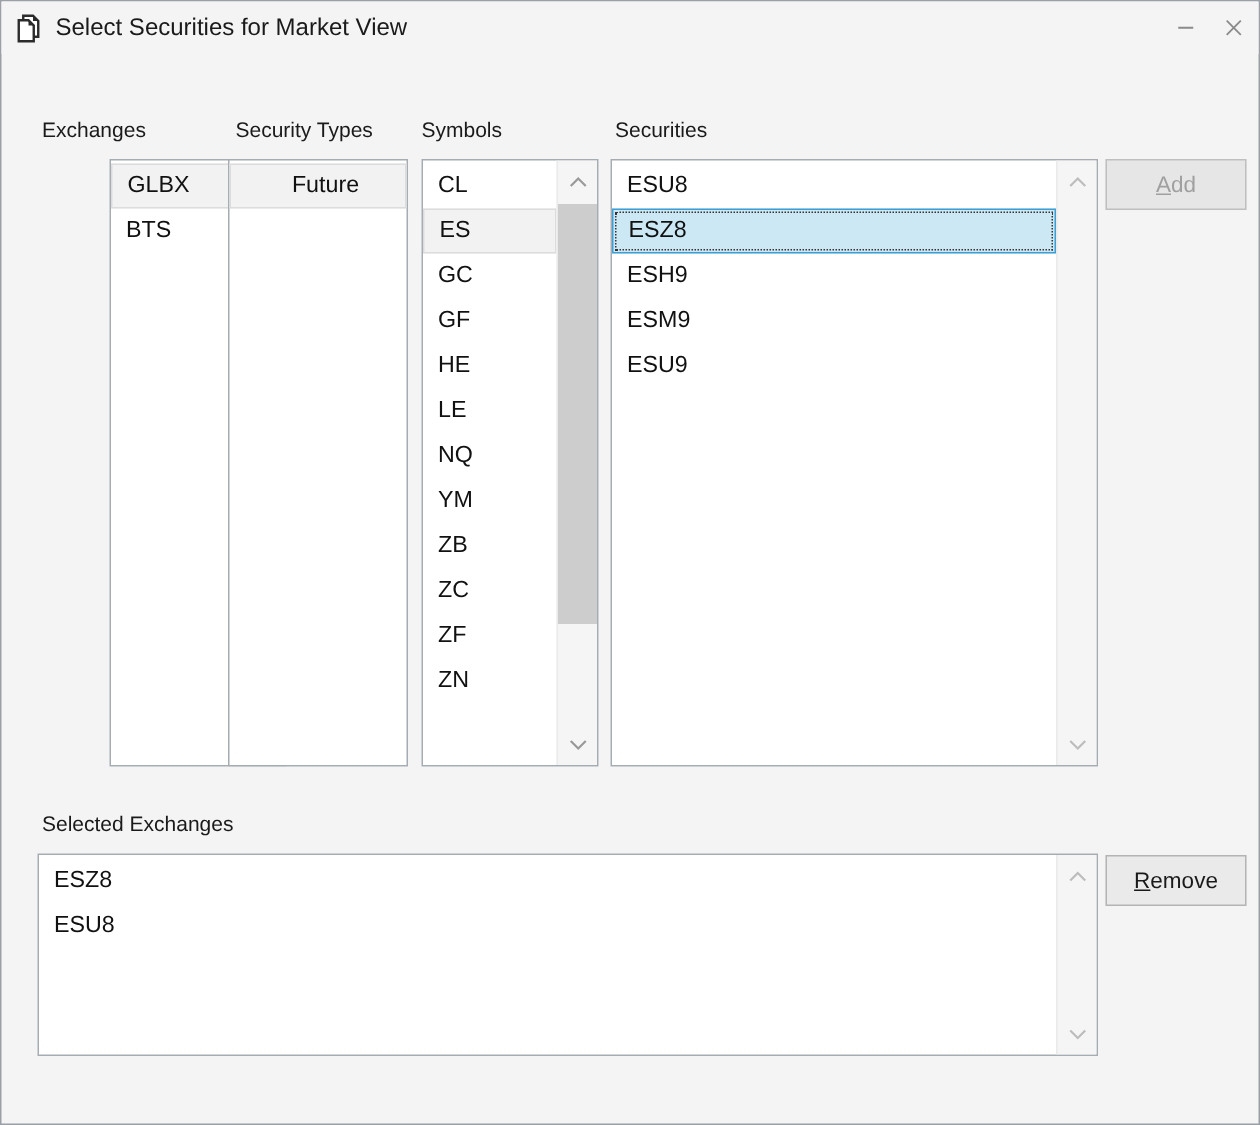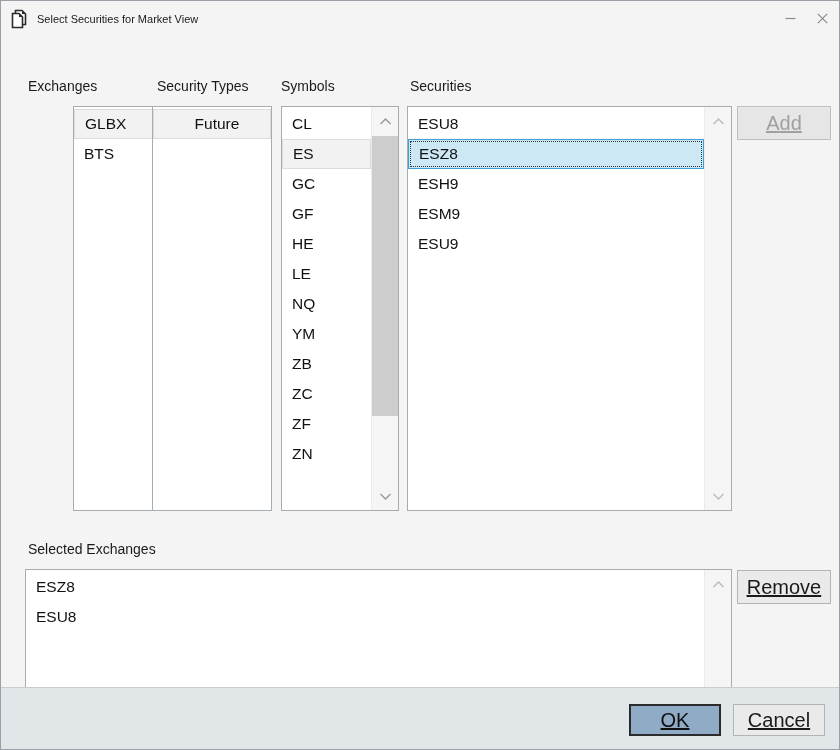--- a/index.html
+++ b/index.html
@@ -32,21 +32,21 @@
     padding-left: 7px;
     position: relative;
   }
   .title-icon {
     width: 22px; height: 22px;
     flex: 0 0 22px;
     position: relative;
     margin-right: 7px;
   }
   .title-text {
-    font-size: 11px;
+    font-size: 16px;
     color: #1a1a1a;
     white-space: nowrap;
   }
   .win-buttons {
     position: absolute;
     right: 0; top: 0;
     height: 35px;
     display: flex;
   }
   .win-btn {
@@ -126,28 +126,27 @@
     position: absolute;
     left: 0; width: 27px;
     background: #cdcdcd;
   }
 
   
   .btn {
     position: absolute;
     background: #e6e6e6;
     border: 1px solid #adadad;
-    font-size: 20px;
+    font-size: 15px;
     color: #1a1a1a;
     display: flex;
     align-items: center;
     justify-content: center;
     font-family: "Liberation Sans", sans-serif;
     padding: 0;
-    text-decoration: underline;
   }
   .btn.disabled { color: #a0a0a0; border-color: #bfbfbf; background: #e6e6e6; }
   .btn u { text-decoration: underline; }
   .btn.default {
     background: #8fabc6;
     border: 2px solid #2b2b2b;
     color: #111;
   }
   .btn.plain { background: #eaeaea; border: 1px solid #b4b4b4; }
 
@@ -285,19 +284,15 @@
               <polyline points="1.5,2 6.5,7 11.5,2" fill="none" stroke="#bdbdbd" stroke-width="1.5"></polyline>
             </svg>
         </div>
       </div>
     </div>
 
     <div class="btn plain" style="left:736px; top:534px; width:94px; height:34px;align-items:center;">
       <span><u>R</u><span>emove</span></span>
     </div>
 
-    <div class="bottombar">
-      <div class="btn default" style="left:628px; top:16px; width:92px; height:32px;">OK</div>
-      <div class="btn plain" style="left:732px; top:16px; width:92px; height:32px;">Cancel</div>
-    </div>
 
   </div>
 </div>
 
 </body></html>

